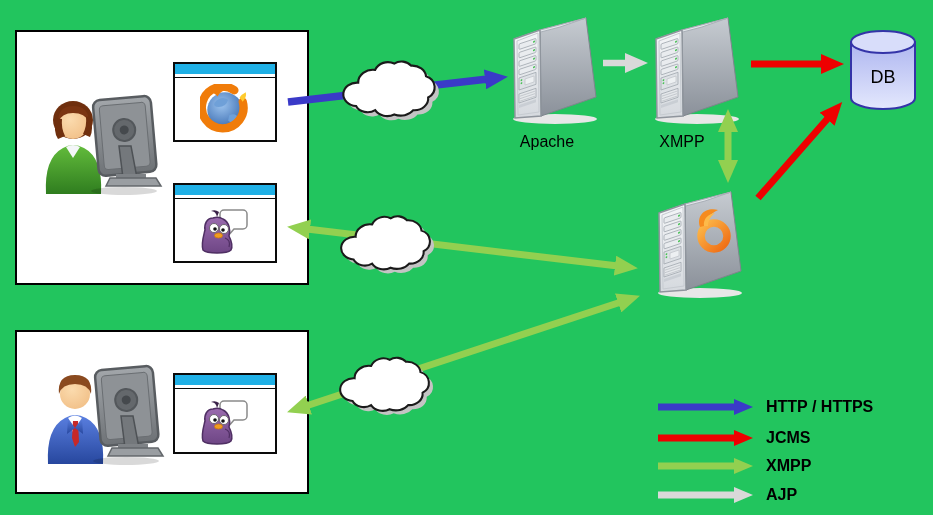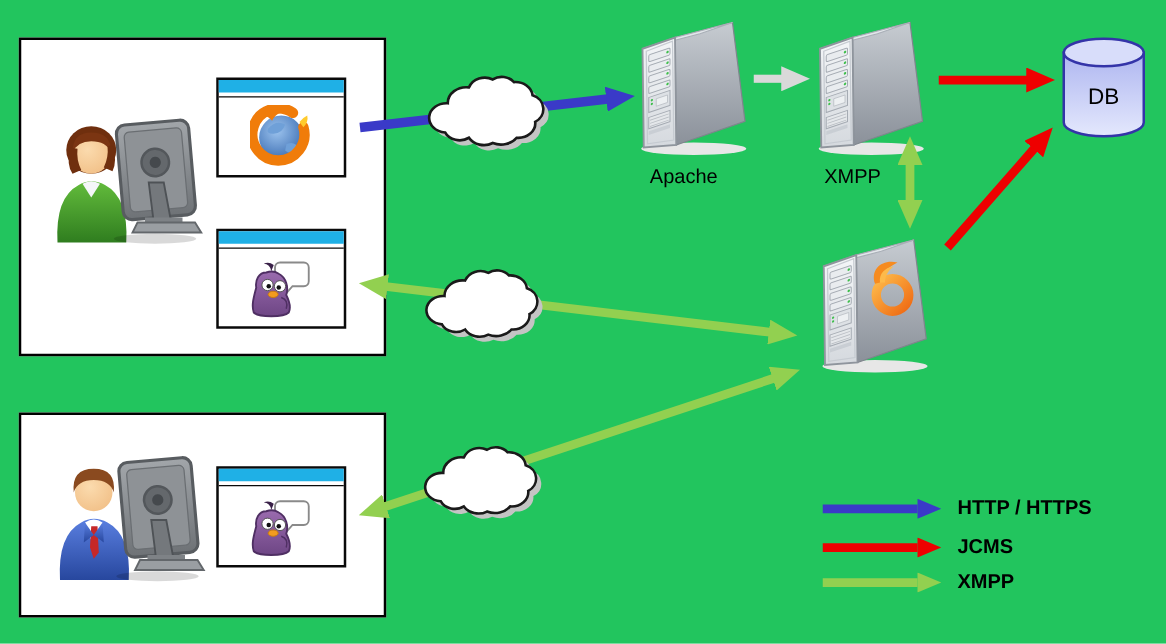--- a/index.html
+++ b/index.html
@@ -261,14 +261,21 @@
     </svg>
     <span class="lab">JCMS</span>
   </div>
   <div class="legend-row" style="top:455px;">
     <svg width="95" height="16" viewBox="0 0 95 16">
       <line x1="0" y1="8" x2="76" y2="8" stroke="#92D050" stroke-width="7"></line>
       <path d="M76,0 L95,8 L76,16 Z" fill="#92D050"></path>
     </svg>
     <span class="lab">XMPP</span>
   </div>
+  <div class="legend-row" style="top:484px;">
+    <svg width="95" height="16" viewBox="0 0 95 16">
+      <line x1="0" y1="8" x2="76" y2="8" stroke="#D9D9D9" stroke-width="7"></line>
+      <path d="M76,0 L95,8 L76,16 Z" fill="#D9D9D9"></path>
+    </svg>
+    <span class="lab">AJP</span>
+  </div>
 
 </div>
 
 </body></html>

